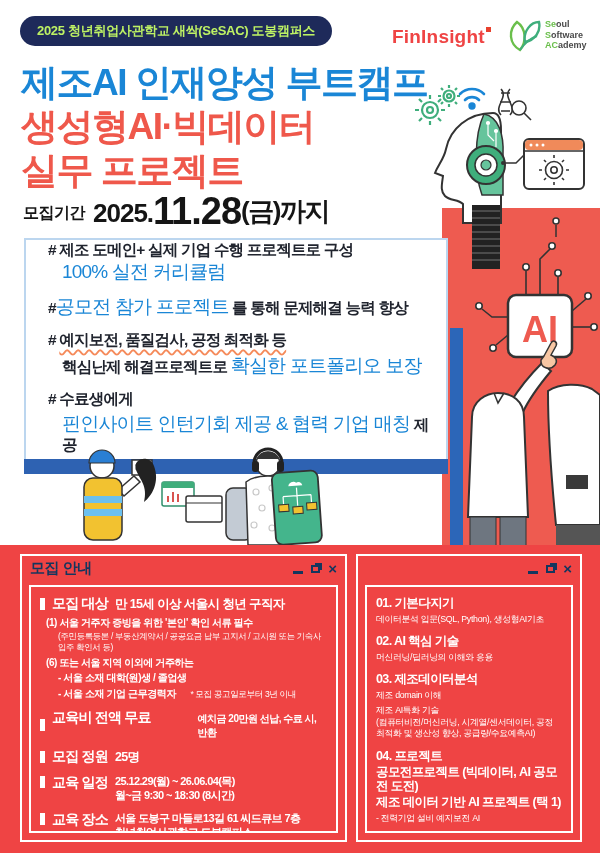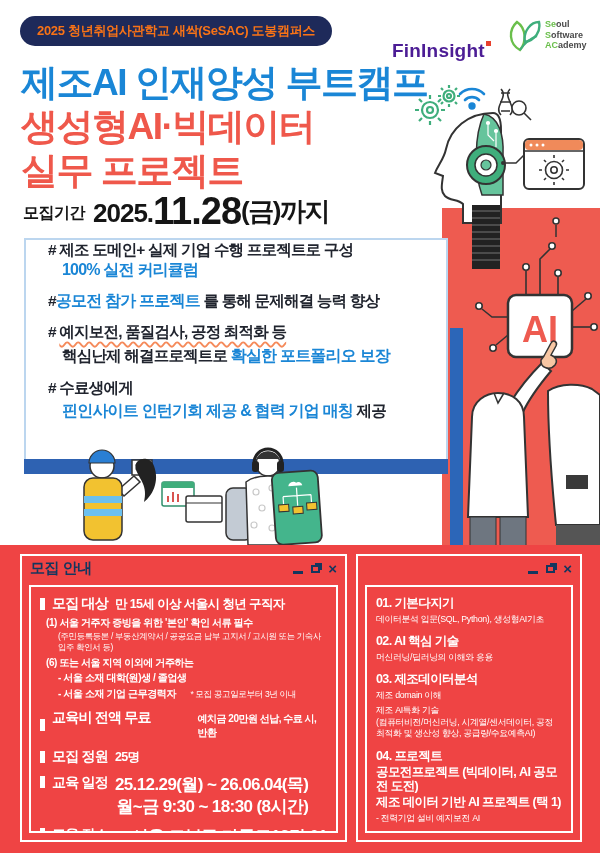--- a/index.html
+++ b/index.html
@@ -1,21 +1,21 @@
 <!DOCTYPE html>
 <html><head>
 <meta charset="utf-8">
 <style>
   html,body{margin:0;padding:0;background:#e8e8e8;}
   .poster{position:relative;width:600px;height:853px;background:#ffffff;overflow:hidden;
           font-family:"Liberation Sans","DejaVu Sans",sans-serif;}
   
   .pill{position:absolute;left:20px;top:16px;height:30px;line-height:30px;padding:0 17px;
-        background:#1e2a5a;color:#f97316;border-radius:16px;font-size:13px;font-weight:700;letter-spacing:-.3px;}
-  .logo-fin{position:absolute;left:392px;top:40px;color:#4c1d95;font-size:19px;font-weight:800;letter-spacing:.2px;}
+        background:#1e2a5a;color:#bef264;border-radius:16px;font-size:13px;font-weight:700;letter-spacing:-.3px;}
+  .logo-fin{position:absolute;left:392px;top:26px;color:#ef4444;font-size:19px;font-weight:800;letter-spacing:.2px;}
   .fin-dot{display:inline-block;width:5px;height:5px;background:#e8402d;vertical-align:top;margin:1px 0 0 1px;}
   .logo-sesac{position:absolute;left:505px;top:16px;display:flex;align-items:center;gap:4px;}
   .sesac-text{font-size:9px;line-height:10.5px;color:#4a4a4a;font-weight:700;letter-spacing:0;}
   .sesac-text .g{color:#6abf4b;}
   
   .title{position:absolute;left:21px;font-weight:900;letter-spacing:-1.5px;font-size:37px;}
   .t1{top:58px;color:#1a86d6;}
   .t2{top:102px;color:#ef584b;}
   .t3{top:146px;color:#ef584b;}
   .period{position:absolute;left:23px;top:193px;display:flex;align-items:flex-end;color:#151515;}
@@ -24,21 +24,21 @@
   .p-day{font-size:38px;font-weight:900;line-height:.95;letter-spacing:-1px;}
   .p-tail{font-size:26px;font-weight:800;letter-spacing:-1.5px;}
   
   .illu{position:absolute;left:398px;top:55px;width:202px;height:492px;z-index:1;}
   .people{position:absolute;left:40px;top:430px;width:300px;height:115px;z-index:3;}
   
   .hibox{position:absolute;left:24px;top:238px;width:424px;height:236px;background:#fff;
          border:2px solid #bcd6ef;box-sizing:border-box;z-index:2;padding:0 10px 18px 22px;}
   .hibox .strip{position:absolute;left:-2px;right:-2px;bottom:-2px;height:15px;background:#2e62b2;}
   .hi-main{font-size:15.5px;font-weight:800;color:#20242e;letter-spacing:-.8px;line-height:1.3;}
-  .hi-accent{font-size:16px;font-weight:700;color:#1a86d6;letter-spacing:-.8px;line-height:1.25;}
+  .hi-accent{font-size:19px;font-weight:400;color:#1a86d6;letter-spacing:-.8px;line-height:1.25;}
   .indent{margin-left:14px;}
   .hi-gap{margin-top:11px;}
   .wavy{text-decoration-line:underline;text-decoration-style:wavy;text-decoration-color:#f58a5a;
         text-decoration-thickness:2px;text-underline-offset:4px;}
   
   .bottom{position:absolute;left:0;top:545px;width:600px;height:308px;background:#ef4444;z-index:4;}
   .window{position:absolute;top:9px;bottom:11px;border:2px solid #fff;display:flex;flex-direction:column;box-sizing:border-box;}
   .win-left{left:20px;width:327px;}
   .win-right{left:356px;width:226px;}
   .titlebar{height:25px;display:flex;align-items:center;justify-content:space-between;padding:0 8px;flex:none;}
@@ -55,21 +55,21 @@
   .row-head.first{margin-top:1px;}
   .bar{flex:none;width:5px;height:12px;background:#fff;align-self:center;}
   .h-label{font-size:14px;font-weight:900;letter-spacing:-.8px;white-space:nowrap;}
   .h-value{font-size:12.5px;font-weight:700;letter-spacing:-.6px;}
   .h-note{font-size:10px;font-weight:600;letter-spacing:-.5px;margin-left:4px;padding-left:36px;}
   .cond{font-size:10px;font-weight:700;letter-spacing:-.4px;margin:4px 0 0 6px;line-height:1.25;}
   .cond-sub{font-size:8.4px;font-weight:400;letter-spacing:-.3px;margin:1px 0 0 18px;}
   .cond-ind{font-size:10px;font-weight:700;letter-spacing:-.4px;margin:2px 0 0 18px;}
   .cond-note{font-size:8.6px;font-weight:500;margin-left:12px;}
   .kv{display:flex;gap:7px;margin-top:8px;}
-  .kv .vals{font-size:17px;font-weight:700;letter-spacing:-.6px;line-height:1.3;text-align:right;}
+  .kv .vals{font-size:11px;font-weight:700;letter-spacing:-.6px;line-height:1.3;}
   
   .cur-title{font-size:12.5px;font-weight:900;letter-spacing:-.6px;line-height:1.18;margin-top:9px;}
   .cur-title.first{margin-top:2px;}
   .cur-title.cont{margin-top:1px;}
   .cur-line{font-size:8.8px;font-weight:500;letter-spacing:-.3px;line-height:1.3;margin-top:3px;}
 </style>
 </head>
 <body>
 
 <div class="poster">

